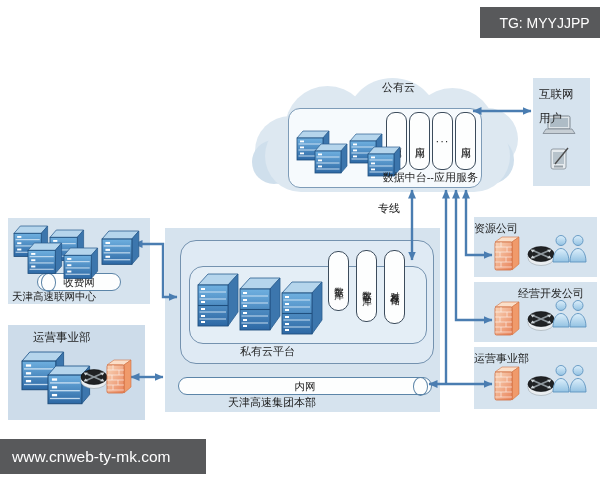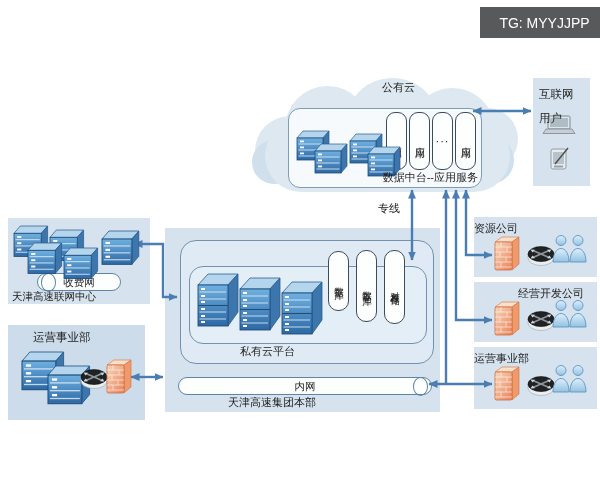--- a/index.html
+++ b/index.html
@@ -247,14 +247,17 @@
   <div class="lbl ctr txt" style="left:33px;top:331px;width:74px;font-size:11.5px;">运营事业部</div>
   <div class="lbl ctr txt" style="left:228px;top:396px;width:150px;">天津高速集团本部</div>
   <div class="lbl ctr txt" style="left:240px;top:345px;width:130px;">私有云平台</div>
   <div class="lbl ctr txt" style="left:474px;top:222px;width:124px;">资源公司</div>
   <div class="lbl ctr txt" style="left:474px;top:287px;width:123px;padding-left:44px;">经营开发公司</div>
   <div class="lbl ctr txt" style="left:474px;top:352px;width:123px;">运营事业部</div>
 
   <div class="badge txt" style="left:480px;top:7px;width:129px;height:31px;justify-content:center;font-size:14px;">
     <span>TG: MYYJJPP</span>
   </div>
+  <div class="badge txt" style="left:0;top:439px;width:206px;height:35px;padding-left:0;font-size:15.5px;">
+    <span style="padding-left:12px;">www.cnweb-ty-mk.com</span>
+  </div>
 
 </div>
 
 </body></html>

